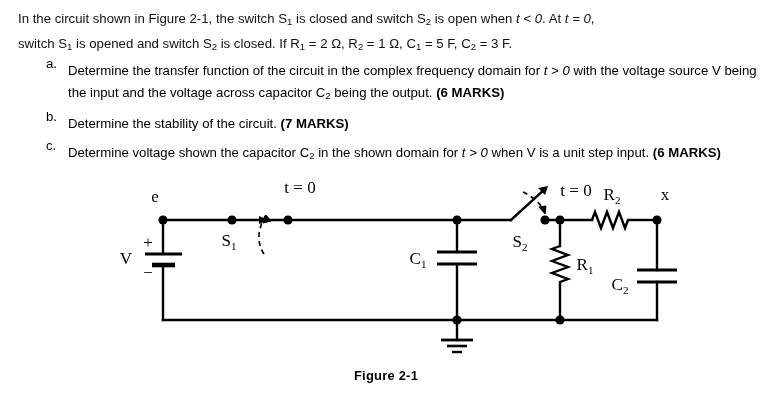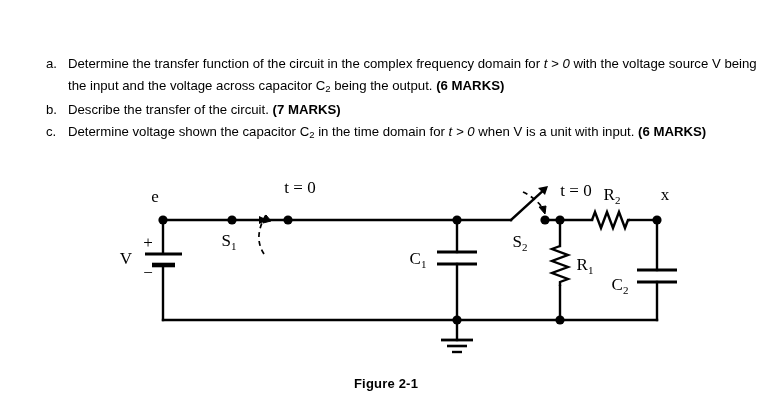--- a/index.html
+++ b/index.html
@@ -52,72 +52,73 @@
   .qitem {
     display: flex;
     align-items: flex-start;
     margin: 0;
   }
   .qmark {
     width: 22px;
     flex: 0 0 22px;
     text-align: left;
   }
-  .qbody { flex: 1 1 auto; }
+  .qbody { flex: 1 1 auto; margin-top: 7px; }
 
   
   #circuit {
     position: absolute;
     left: 0;
     top: 168px;
     width: 782px;
     height: 200px;
   }
   #caption {
     position: absolute;
     left: 0;
     top: 368px;
     width: 782px;
     text-align: center;
     font-size: 13px;
     font-weight: bold;
     letter-spacing: 0.2px;
-    margin-top: 8px;
   }
   #caption .capinner {
     display: inline-block;
     margin-left: -10px;
   }
   svg text { font-family: "Liberation Serif", serif; }
   .lbl   { font-size: 17px; fill: #000; }
   .lblsm { font-size: 11px; fill: #000; }
 </style>
 </head>
 <body>
 
 <div id="page">
 
   <div class="qtext">
+    <div class="qline"><span>In the circuit shown in Figure 2-1, the switch S</span><sub>1</sub><span> is closed and switch S</span><sub>2</sub><span> is open when </span><span class="it">t &lt; 0</span><span>. At </span><span class="it">t = 0</span><span>,</span></div>
+    <div class="qline"><span>switch S</span><sub>1</sub><span> is opened and switch S</span><sub>2</sub><span> is closed. If R</span><sub>1</sub><span> = 2 Ω, R</span><sub>2</sub><span> = 1 Ω, C</span><sub>1</sub><span> = 5 F, C</span><sub>2</sub><span> = 3 F.</span></div>
   </div>
 
   <div class="qlist">
 
     <div class="qitem">
       <span class="qmark">a.</span>
       <span class="qbody"><span>Determine the transfer function of the circuit in the complex frequency domain for </span><span class="it">t &gt; 0</span><span> with the voltage source V being the input and the voltage across capacitor C</span><sub>2</sub><span> being the output. </span><span class="bd">(6 MARKS)</span></span>
     </div>
 
     <div class="qitem">
       <span class="qmark">b.</span>
-      <span class="qbody"><span>Describe the transfer of the circuit. </span><span class="bd">(7 MARKS)</span></span>
+      <span class="qbody"><span>Determine the stability of the circuit. </span><span class="bd">(7 MARKS)</span></span>
     </div>
 
     <div class="qitem">
       <span class="qmark">c.</span>
-      <span class="qbody"><span>Determine voltage shown the capacitor C</span><sub>2</sub><span> in the time domain for </span><span class="it">t &gt; 0</span><span> when V is a unit with input. </span><span class="bd">(6 MARKS)</span></span>
+      <span class="qbody"><span>Determine voltage shown the capacitor C</span><sub>2</sub><span> in the shown domain for </span><span class="it">t &gt; 0</span><span> when V is a unit step input. </span><span class="bd">(6 MARKS)</span></span>
     </div>
 
   </div>
 
   <svg id="circuit" viewBox="0 0 782 200" width="782" height="200">
 
     <g stroke="#000" stroke-width="2.4" fill="none" stroke-linecap="square">
 
       <path d="M163 52 L232 52"></path>
 

